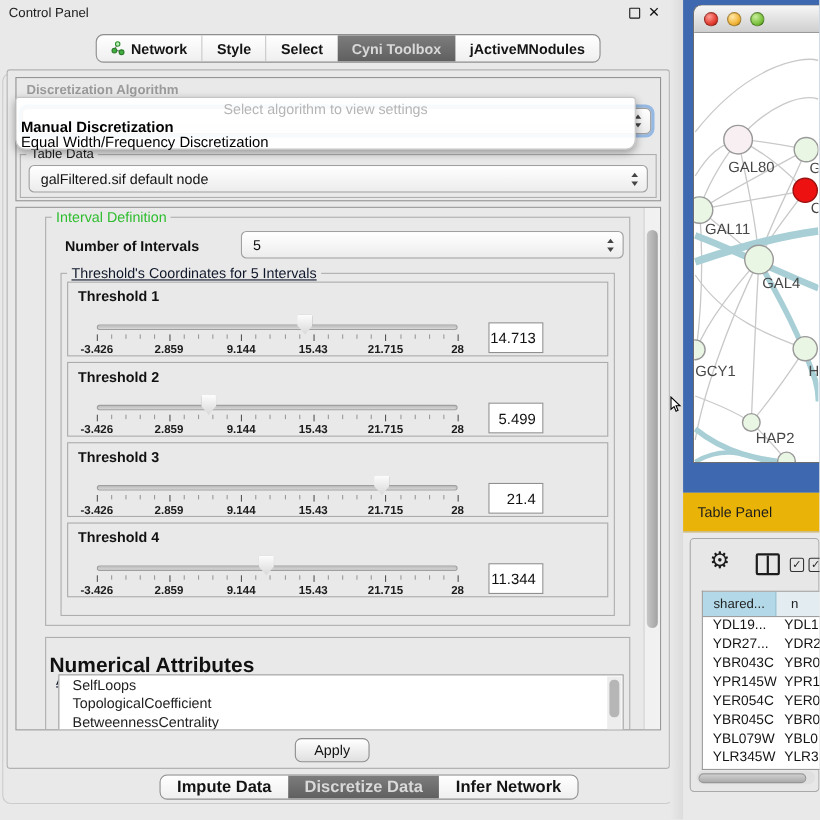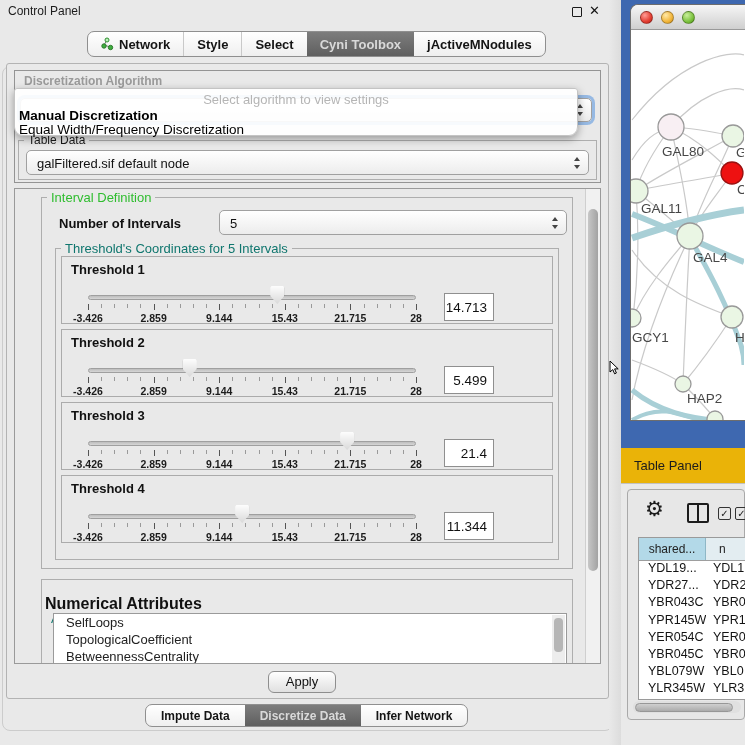--- a/index.html
+++ b/index.html
@@ -29,21 +29,21 @@
   .spin { position:absolute; right:7px; top:50%; transform:translateY(-50%); width:7px; height:12px; }
   .spin:before, .spin:after { content:""; position:absolute; left:0; border-left:3.5px solid transparent; border-right:3.5px solid transparent; }
   .spin:before { top:0; border-bottom:4.5px solid #444; }
   .spin:after { bottom:0; border-top:4.5px solid #444; }
   .algo-combo { left:20px; top:98px; width:572px; height:24px; box-shadow:0 0 0 3px rgba(106,160,224,.65); }
 
   .group { position:absolute; border:1px solid #aeaeae; }
   .legend { position:absolute; font-size:13px; background:#e9e9e9; padding:0 4px; white-space:nowrap; }
   .legend.blk { color:#1a1a1a; font-size:12px; }
   .legend.grn { color:#2fbd2f; }
-  .legend.blu { color:#0f766e; }
+  .legend.blu { color:#0f172a;text-decoration:underline; }
 
   .tabledata-box { left:18px; top:140px; width:579px; height:40px; }
   .tabledata-combo { left:26px; top:150px; width:563px; height:25px; }
 
   .scroll-pane { position:absolute; left:14px; top:188px; width:587px; height:476px; border:1px solid #9a9a9a; overflow:hidden; background:#e9e9e9; }
   .vscroll { position:absolute; left:570px; top:0; width:15px; height:474px; background:#f1f1f1; border-left:1px solid #cfcfcf; }
   .vscroll .thumb { position:absolute; left:2px; top:20px; width:10px; height:362px; border-radius:5px; background:linear-gradient(90deg,#c7c7c7,#a2a2a2); }
 
   .interval-box { left:26px; top:8px; width:532px; height:372px; }
   .noi-label { position:absolute; left:44px; top:27px; font-size:13px; font-weight:bold; color:#111; }
@@ -58,30 +58,30 @@
   .th-thumb { position:absolute; top:29px; width:14px; height:18px; margin-left:-7px;
       background:linear-gradient(#fdfdfd,#d9d9d9); clip-path:polygon(8% 0,92% 0,100% 10%,100% 55%,50% 100%,0 55%,0 10%);
       filter:drop-shadow(0 0 1px #777); }
   .ticks { position:absolute; left:0; top:47px; width:328px; height:20px; }
   .tick { position:absolute; top:0; width:1px; height:4px; background:#9a9a9a; }
   .tick.major { height:6px; background:#555; }
   .tick-label { position:absolute; top:8px; transform:translateX(-50%); font-size:10.5px; font-weight:bold; color:#1c1c1c; white-space:nowrap; }
   .th-value { position:absolute; left:382px; top:36px; width:50px; height:28px; background:#fff; border:1px solid #8f8f8f; font-size:13.5px; color:#111; text-align:right; line-height:27px; padding-right:6px; }
 
   .attr-box { left:26px; top:390px; width:532px; height:100px; }
-  .attr-sub { position:absolute; left:30px; top:406px; font-size:16px; font-weight:bold; color:#111; }
+  .attr-sub { position:absolute; left:30px; top:406px; font-size:19px; font-weight:bold; color:#111; }
   .listbox { position:absolute; left:38px; top:424px; width:514px; height:54px; background:#fff; border:1px solid #9a9a9a; overflow:hidden; }
   .listbox .item { font-size:13px; color:#222; padding:1px 0 1px 12px; height:17px; white-space:nowrap; }
   .list-scroll { position:absolute; right:1px; top:1px; width:13px; height:50px; background:#ededed; }
   .list-scroll .thumb { position:absolute; left:2px; top:3px; width:9px; height:34px; border-radius:4px; background:#b6b6b6; }
 
   .apply-btn { position:absolute; left:268px; top:671px; width:68px; height:22px; border:1px solid #8e8e8e; border-radius:6px; background:linear-gradient(#ffffff,#e0e0e0); font-size:13px; color:#111; text-align:center; line-height:20px; }
 
   .bottombar { position:absolute; left:145px; top:704px; height:23px; display:inline-flex; border:1px solid #8f8f8f; border-radius:7px; overflow:hidden; background:linear-gradient(#ffffff,#efefef); }
-  .bottombar .tab { font-size:12px; padding:0 15px; }
+  .bottombar .tab { font-size:15px; padding:0 15px; }
 
   .popup { position:absolute; left:14px; top:88px; width:564px; height:48px; z-index:60; background:rgba(255,255,255,.92);
       border:1px solid #c4c4c4; border-radius:3px 3px 9px 9px; box-shadow:0 3px 8px rgba(0,0,0,.35); }
   .popup .ph { position:absolute; left:0; right:0; top:3px; text-align:center; font-size:13px; color:#b5b5b5; }
   .popup .opt1 { position:absolute; left:4px; top:19px; font-size:13.5px; font-weight:bold; color:#000; white-space:nowrap;text-align:right; }
   .popup .opt2 { position:absolute; left:4px; top:33px; font-size:13.5px; color:#000; white-space:nowrap; }
 
   
   .divider { position:absolute; left:609px; top:0; width:12px; height:745px; background:linear-gradient(90deg,#e9e9e9,#dcdcdc); }
   .desktop { position:absolute; left:621px; top:0; width:124px; height:448px; background:#3e68b0; }

